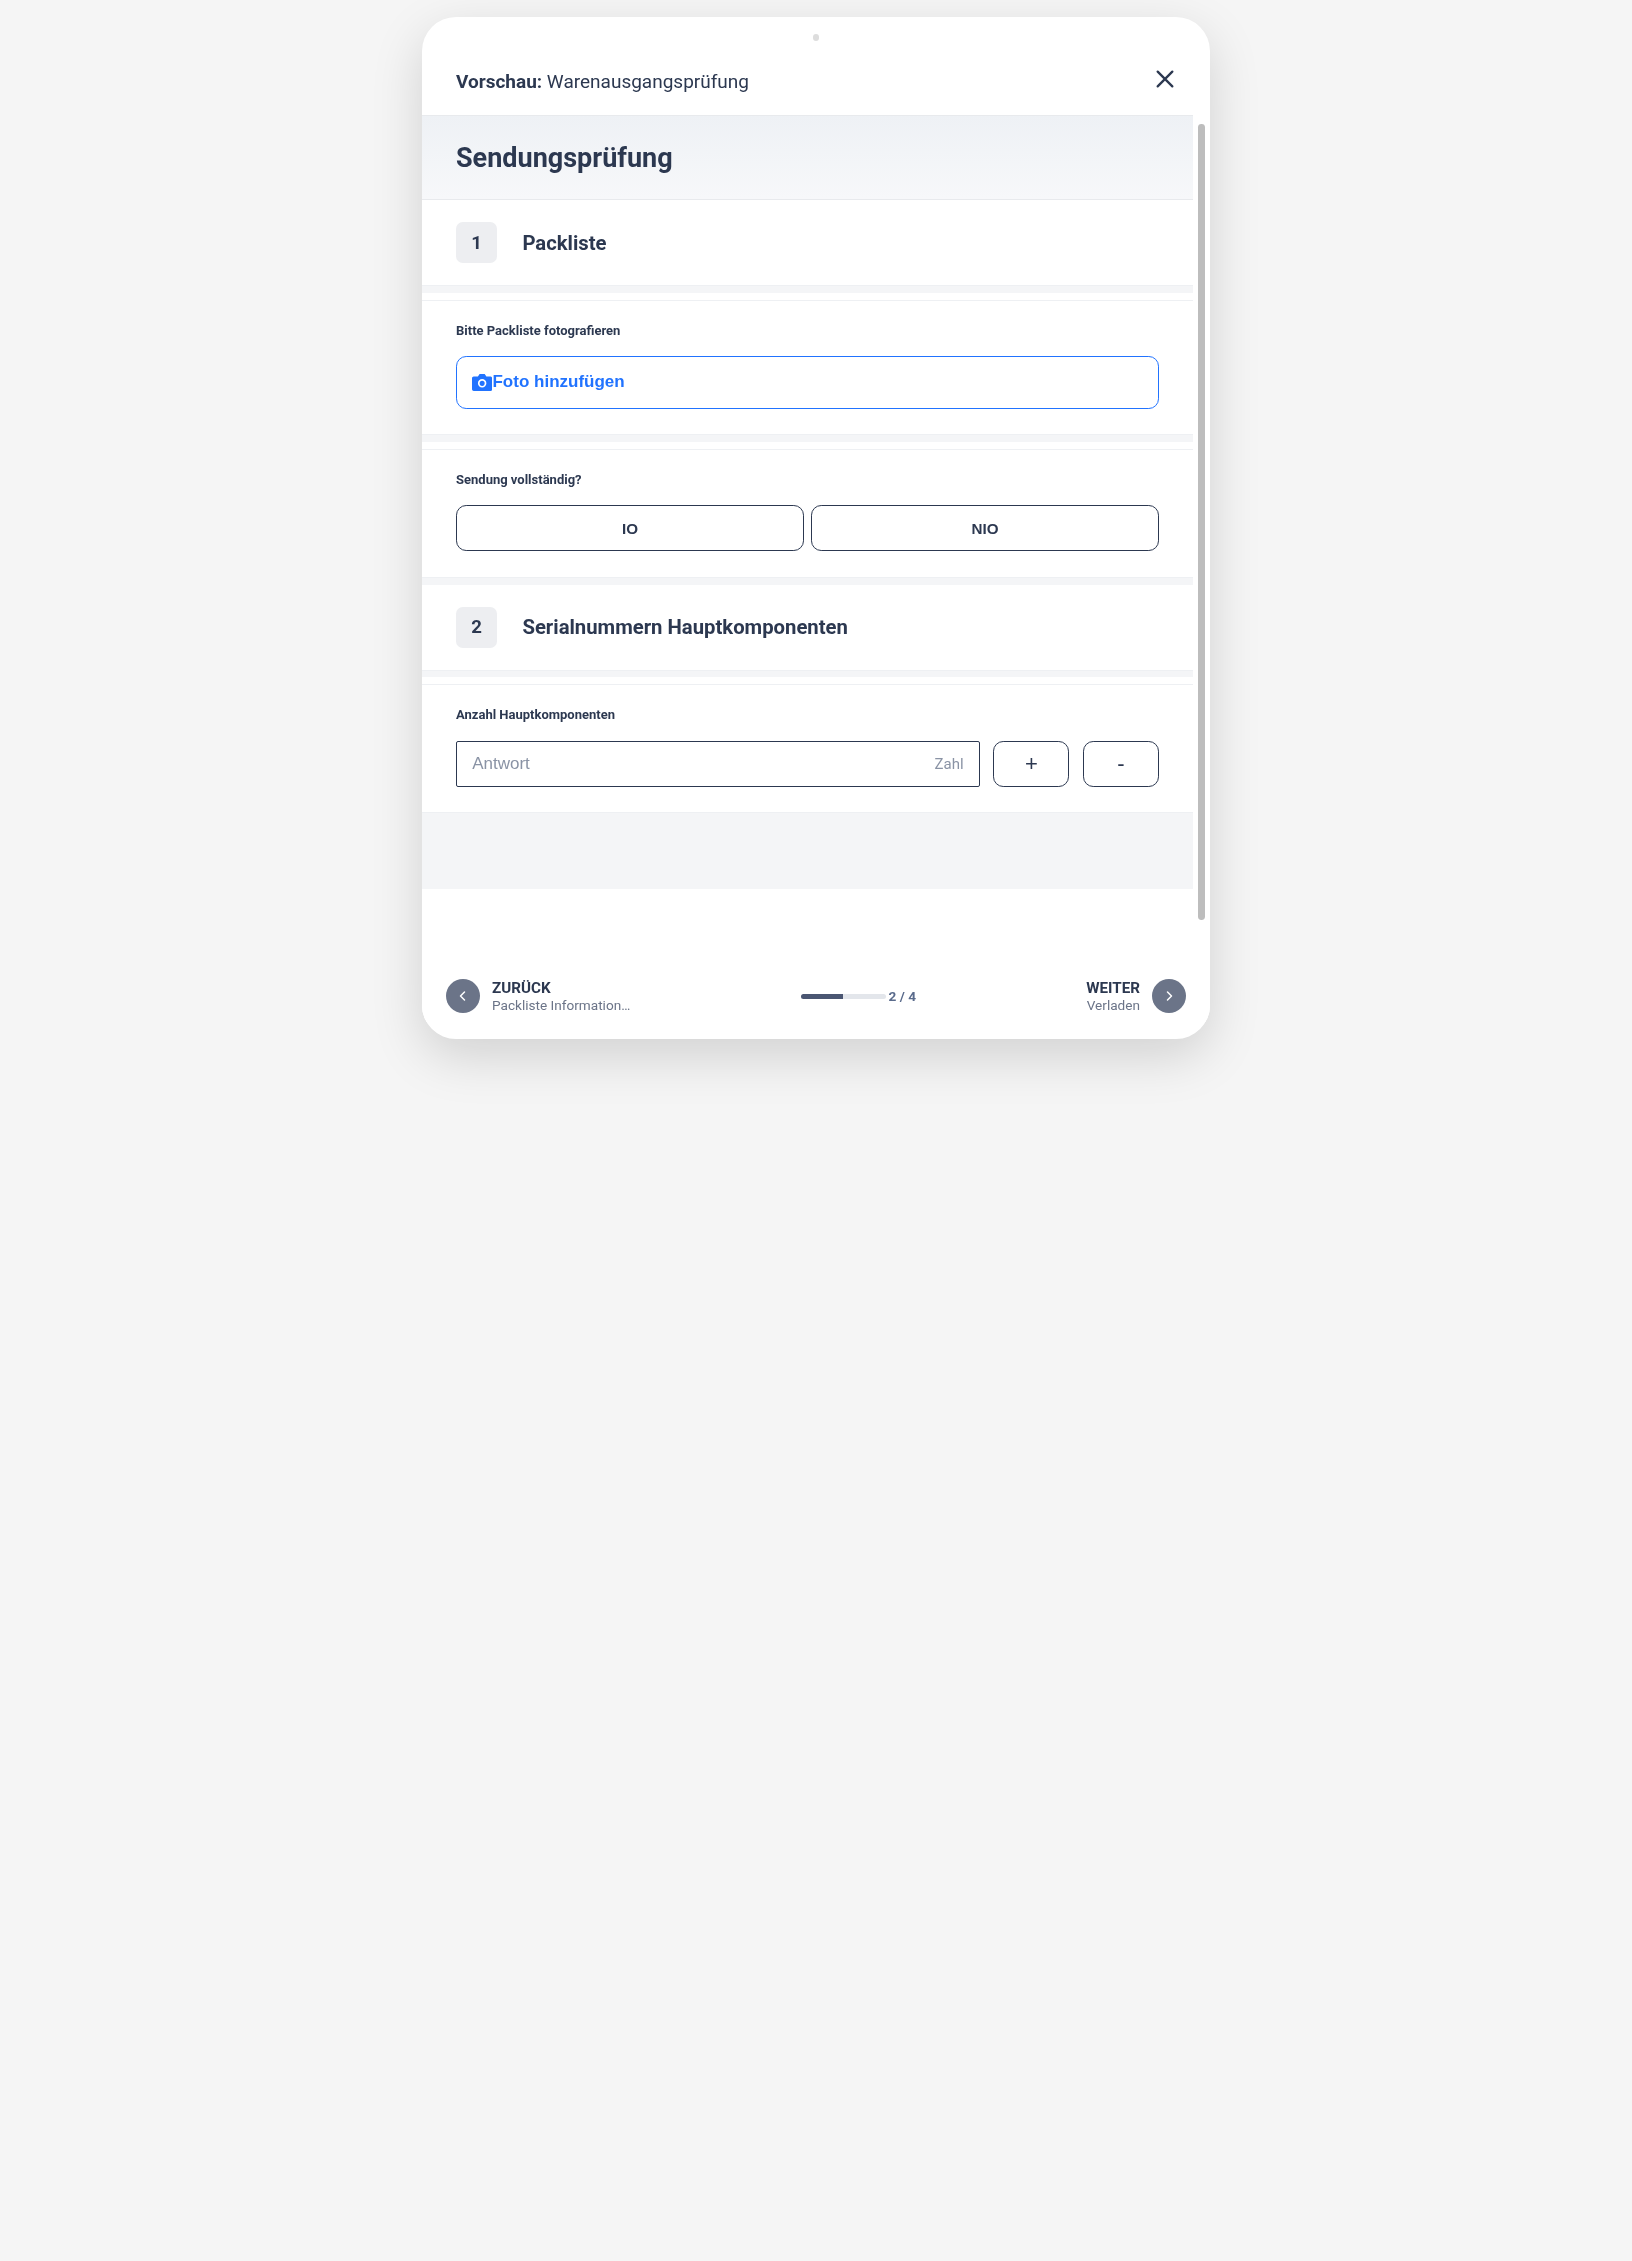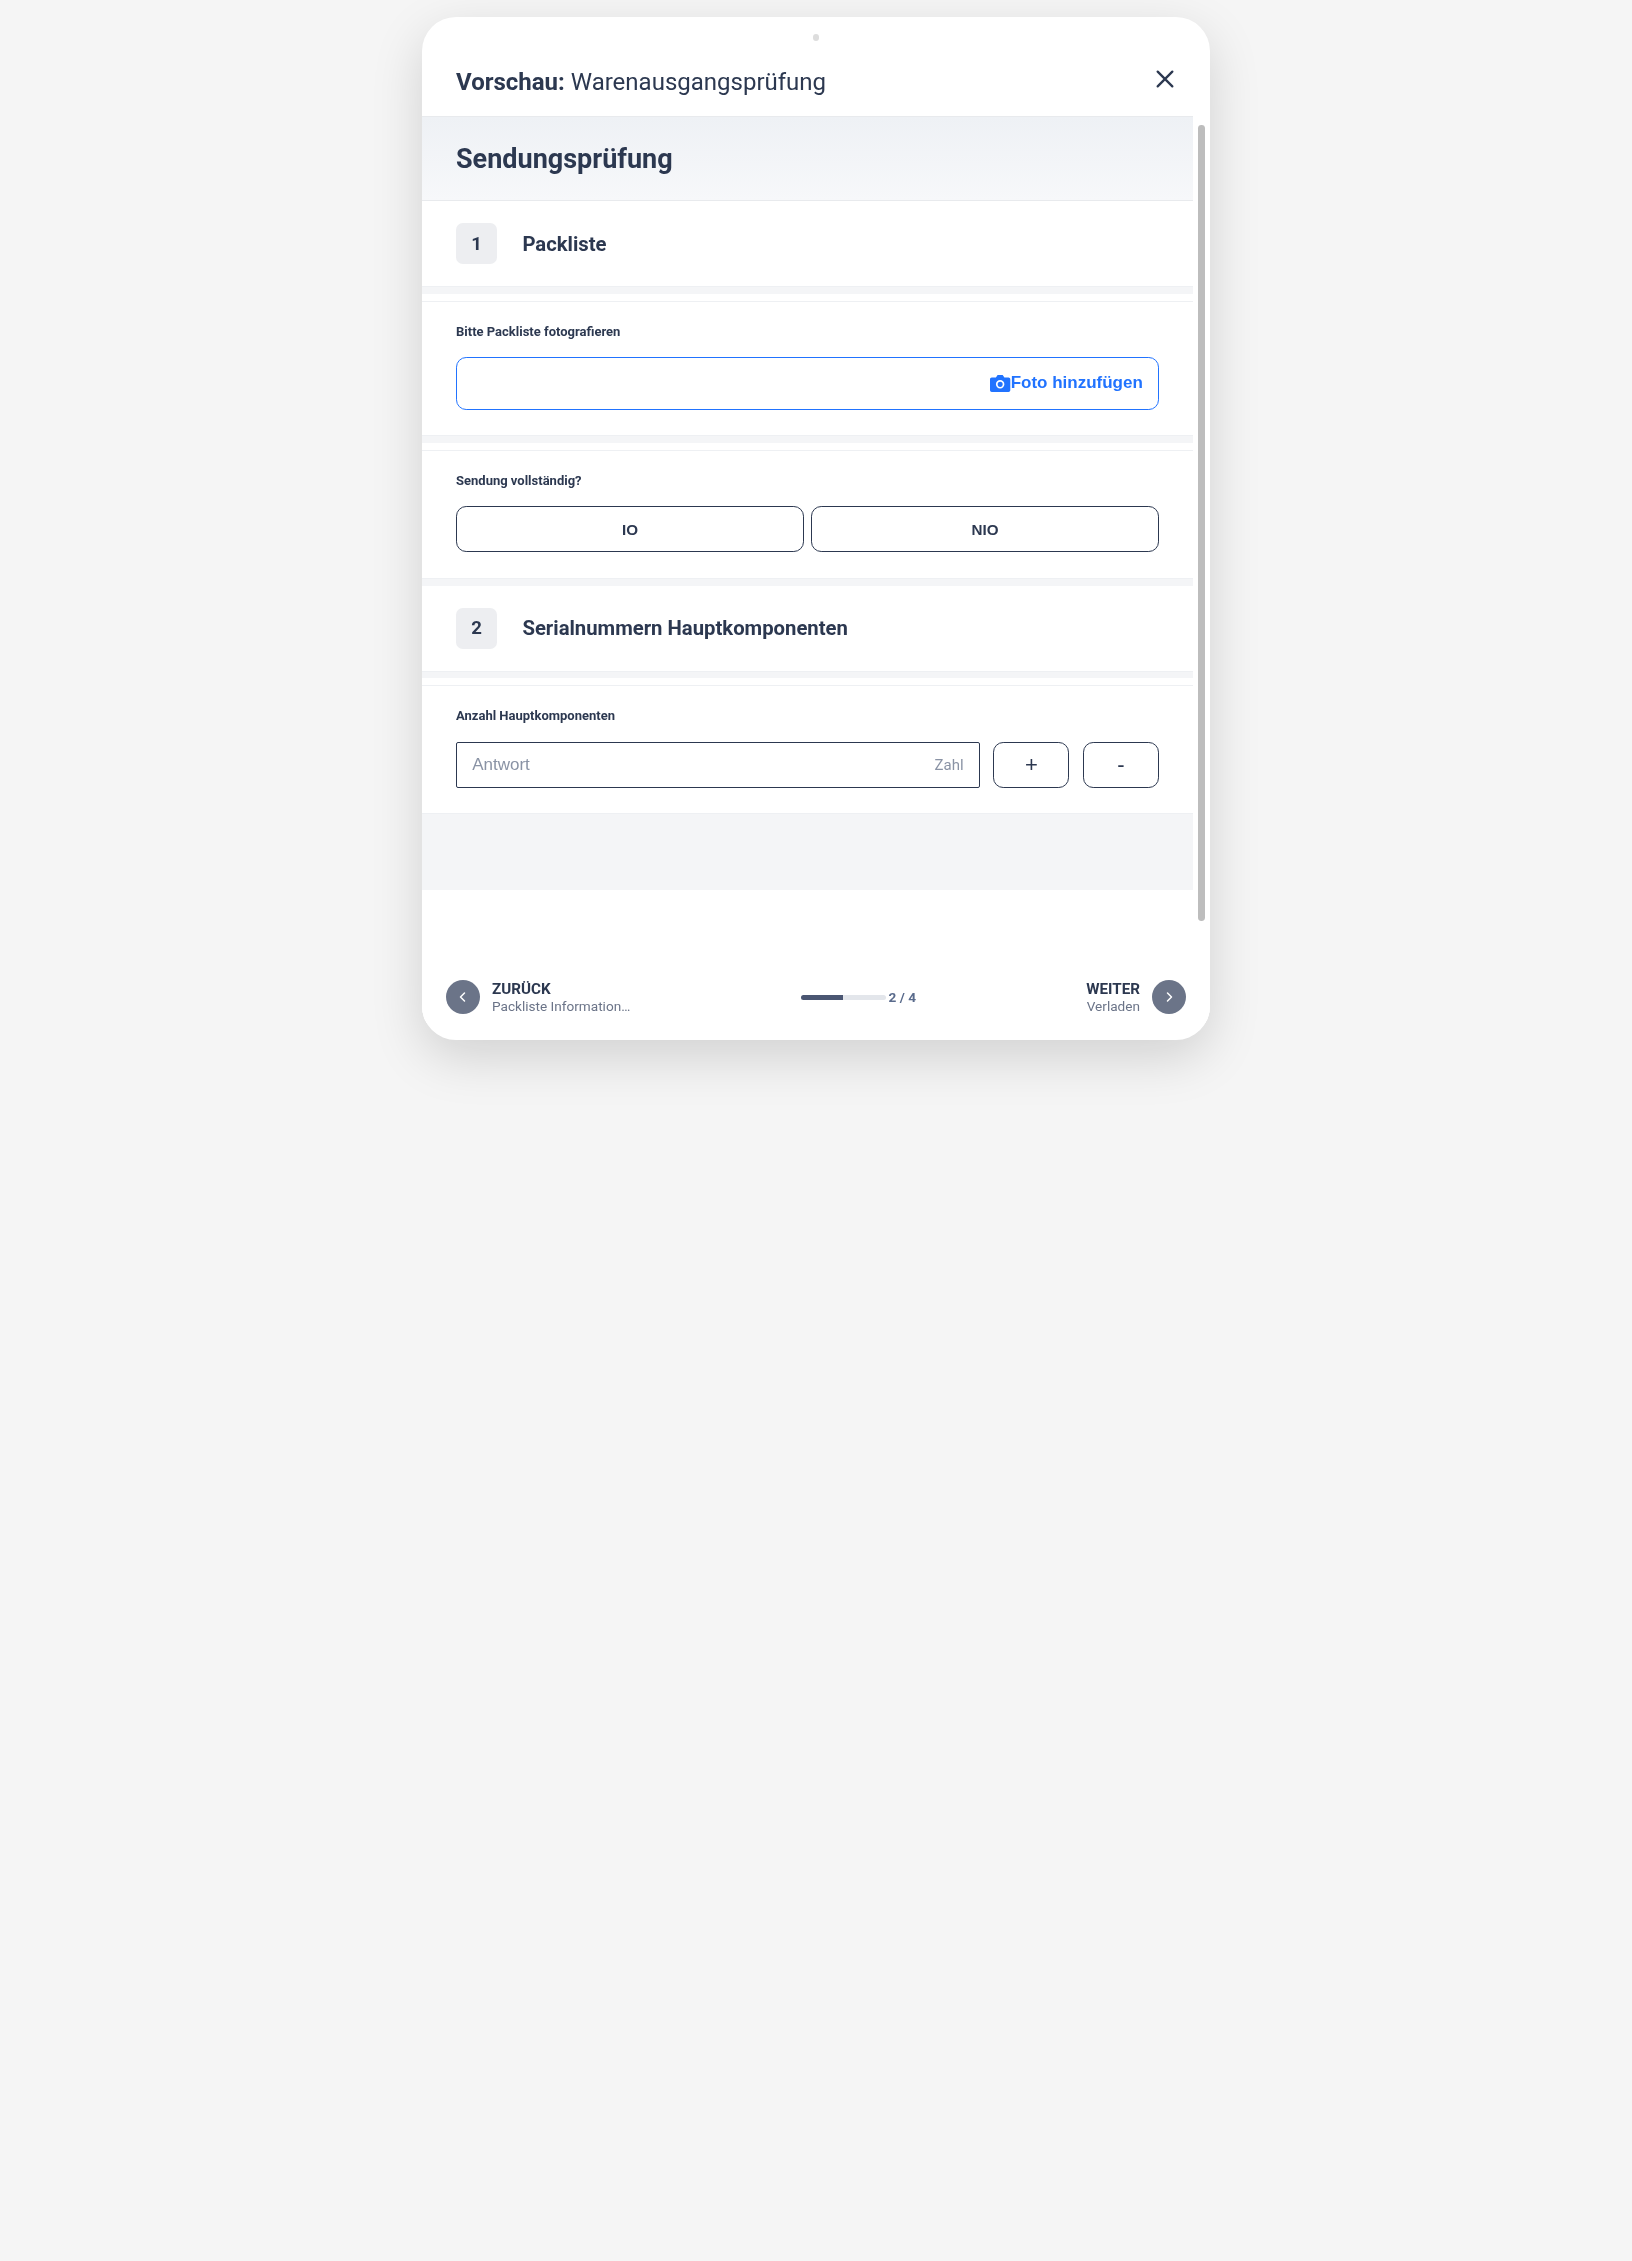--- a/index.html
+++ b/index.html
@@ -36,21 +36,21 @@
       background: #fff;
       position: relative;
     }
     .header {
       display: flex;
       justify-content: space-between;
       align-items: center;
       padding: 17px 34px 20.3px 34px;
     }
     .header-title {
-      font-size: 24px;
+      font-size: 19px;
       color: #2c3850;
       font-weight: 400;
     }
     .header-title .bold {
       font-weight: 700;
     }
     .close-btn {
       font-size: 27px;
       color: #2c3850;
       cursor: pointer;
@@ -121,21 +121,21 @@
       margin-bottom: 18.6px;
     }
     .photo-btn {
       width: 100%;
       border: 1.7px solid #2173ff;
       background: #fff;
       border-radius: 10.2px;
       padding: 15.2px;
       display: flex;
       align-items: center;
-      justify-content: flex-end;
+      justify-content: flex-start;
       gap: 0;
       cursor: pointer;
       font-size: 17px;
       font-weight: 700;
       color: #2173ff;
     }
     .camera-icon {
       width: 20.3px;
       height: 17px;
       fill: #2173ff;

